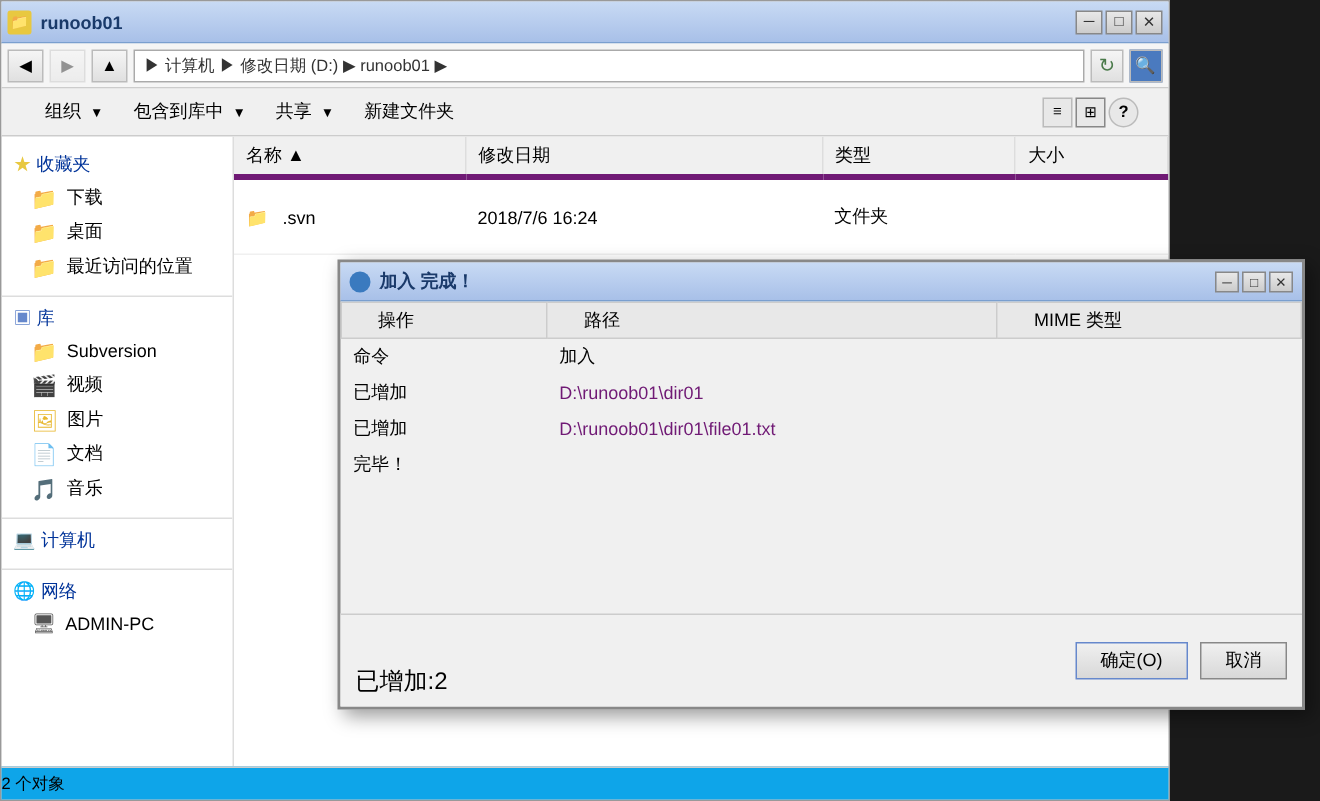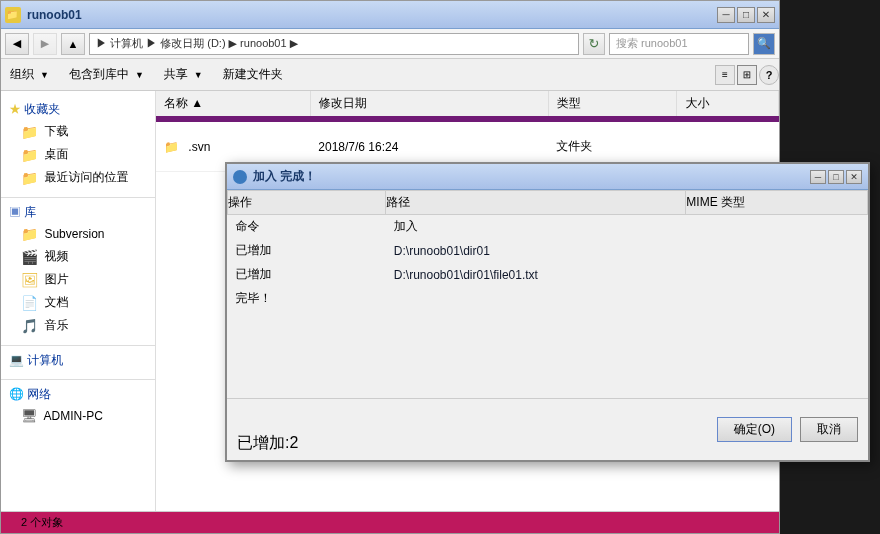--- a/index.html
+++ b/index.html
@@ -115,21 +115,21 @@
       cursor: pointer;
     }
 
     
     .toolbar {
       height: 32px;
       background: #f0f0f0;
       border-bottom: 1px solid #ccc;
       display: flex;
       align-items: center;
-      padding: 0 0;
+      padding: 0 20px;
       gap: 2px;
       flex-shrink: 0;
     }
     .toolbar-btn {
       padding: 3px 8px;
       border: 1px solid transparent;
       background: transparent;
       cursor: pointer;
       font-size: 12px;
       display: flex; align-items: center; gap: 3px;
@@ -192,42 +192,42 @@
       flex: 1;
       background: white;
       overflow: auto;
     }
     .file-table {
       width: 100%;
       border-collapse: collapse;
     }
     .file-table th {
       background: #f0f0f0;
-      border-bottom: 6px solid #701a75;
+      border-bottom: 4px solid #701a75;
       border-right: 1px solid #ddd;
       padding: 4px 8px;
       text-align: left;
       font-weight: normal;
       font-size: 12px;
       white-space: nowrap;
     }
     .file-table td {
       padding: 16px 8px;
       border-bottom: 1px solid #f0f0f0;
       font-size: 12px;
     }
 
     
     .status-bar {
       height: 22px;
-      background: #be185d;
+      background: #0ea5e9;
       border-top: 1px solid #ccc;
       display: flex;
       align-items: center;
-      padding: 0 20px;
+      padding: 0 0;
       font-size: 11px;
       flex-shrink: 0;
     }
 
     
     .right-panel {
       position: absolute;
       top: 0; right: 0;
       width: 100px;
       height: 534px;
@@ -242,21 +242,21 @@
     }
     .plus-shape {
       color: rgba(255,255,255,0.15);
       font-size: 80px;
       font-weight: bold;
     }
 
     
     .dialog-overlay {
       position: absolute;
-      top: 162px; left: 225px;
+      top: 173px; left: 225px;
       width: 645px;
       height: 300px;
       background: #f0f0f0;
       border: 2px solid #888;
       box-shadow: 4px 4px 12px rgba(0,0,0,0.4);
       display: flex;
       flex-direction: column;
       z-index: 100;
     }
     .dialog-title-bar {
@@ -297,32 +297,32 @@
       padding: 0;
       overflow: hidden;
     }
     .dialog-table {
       width: 100%;
       border-collapse: collapse;
     }
     .dialog-table th {
       background: #e8e8e8;
       border: 1px solid #ccc;
-      padding: 3px 0;
+      padding: 3px 24px;
       text-align: left;
       font-weight: normal;
       font-size: 12px;
     }
     .dialog-table td {
       padding: 3px 8px;
       font-size: 12px;
       border-bottom: 1px solid #f0f0f0;
     }
     .dialog-table td.blue-link {
-      color: #0f172a;
+      color: #701a75;
     }
     .dialog-footer {
       border-top: 1px solid #ccc;
       padding: 6px 10px;
       display: flex;
       align-items: center;
       background: #f0f0f0;
       flex-shrink: 0;
     }
     .footer-count { flex: 1; font-size: 16px; margin-top: 28px; }
@@ -358,23 +358,20 @@
   </div>
 
   <div class="address-bar">
     <div class="nav-btn">◀</div>
     <div class="nav-btn" style="opacity:0.4">▶</div>
     <div class="nav-btn">▲</div>
     <div class="address-field">
       <span style="font-size:11px;color:#333;">▶ 计算机 ▶ 修改日期 (D:) ▶ runoob01 ▶</span>
     </div>
     <div class="refresh-btn">↻</div>
-    <div class="search-field">
-      <span style="color:#999;font-size:11px;">搜索 runoob01</span>
-    </div>
     <div class="search-go-btn" style="background:#4a7abf;">
       <span style="color:white;font-size:11px;">🔍</span>
     </div>
   </div>
 
   <div class="toolbar">
     <button class="toolbar-btn">
       <span>组织</span>
       <span class="chevron">▼</span>
     </button>

